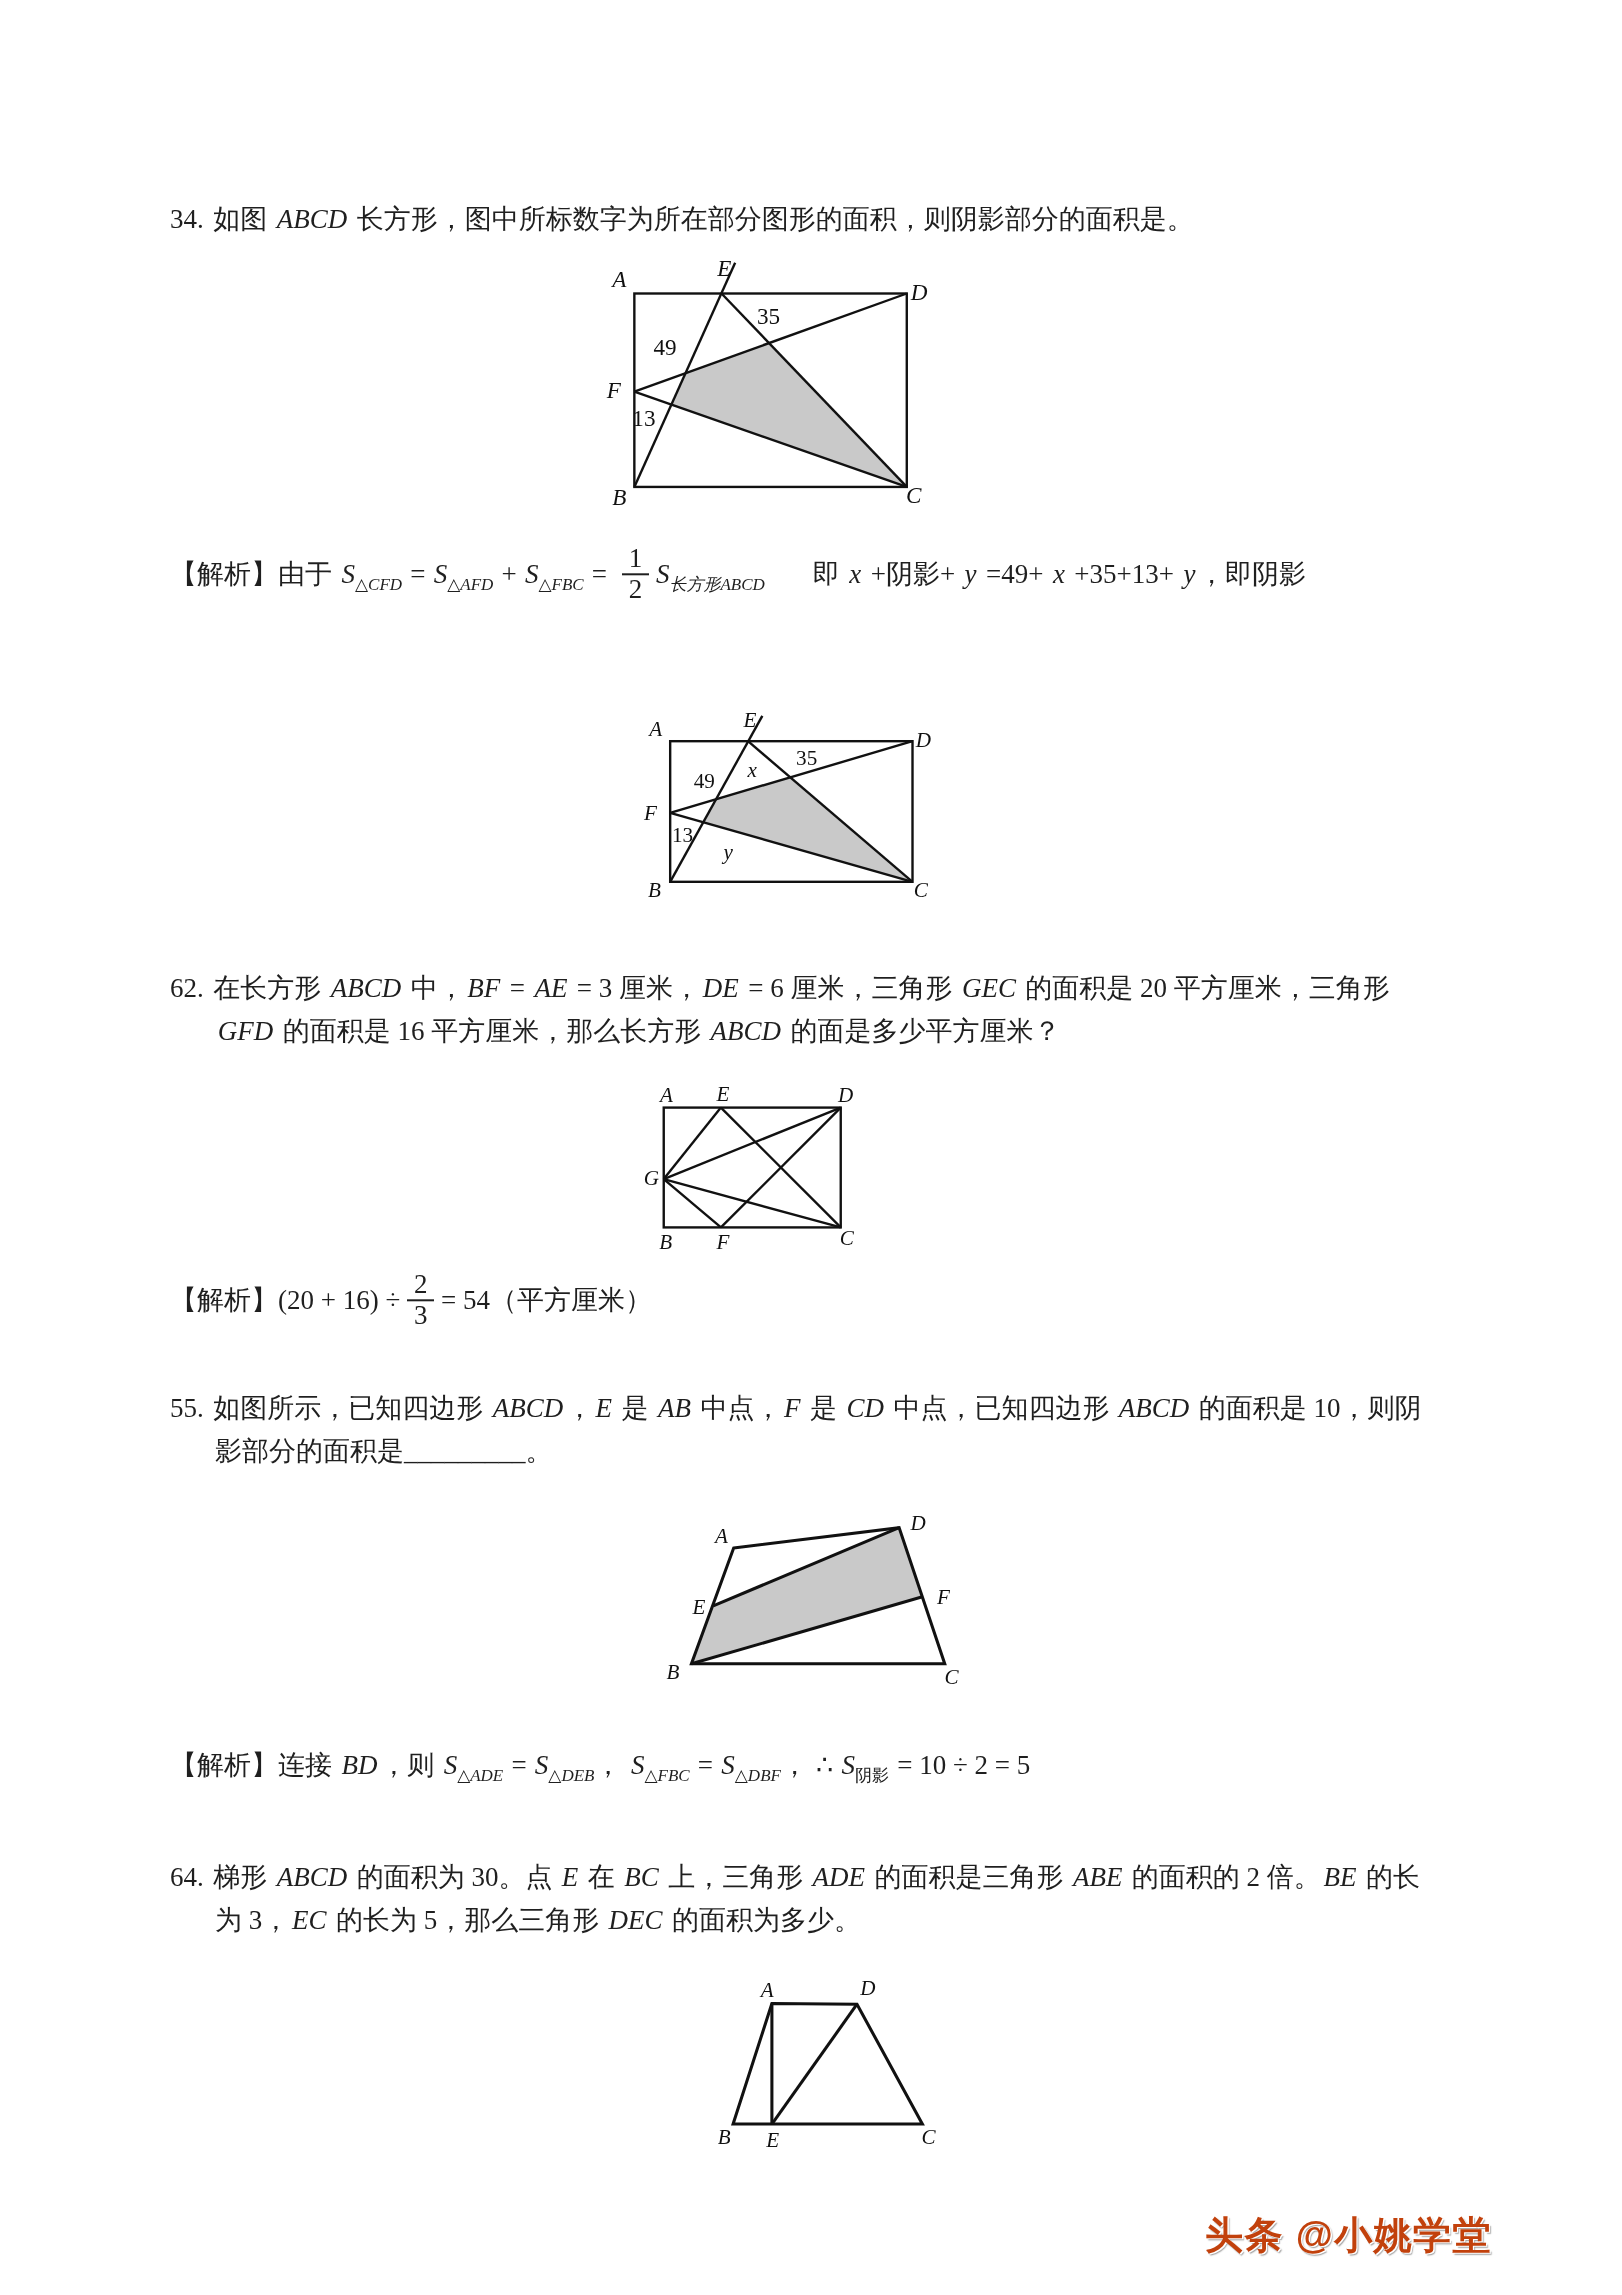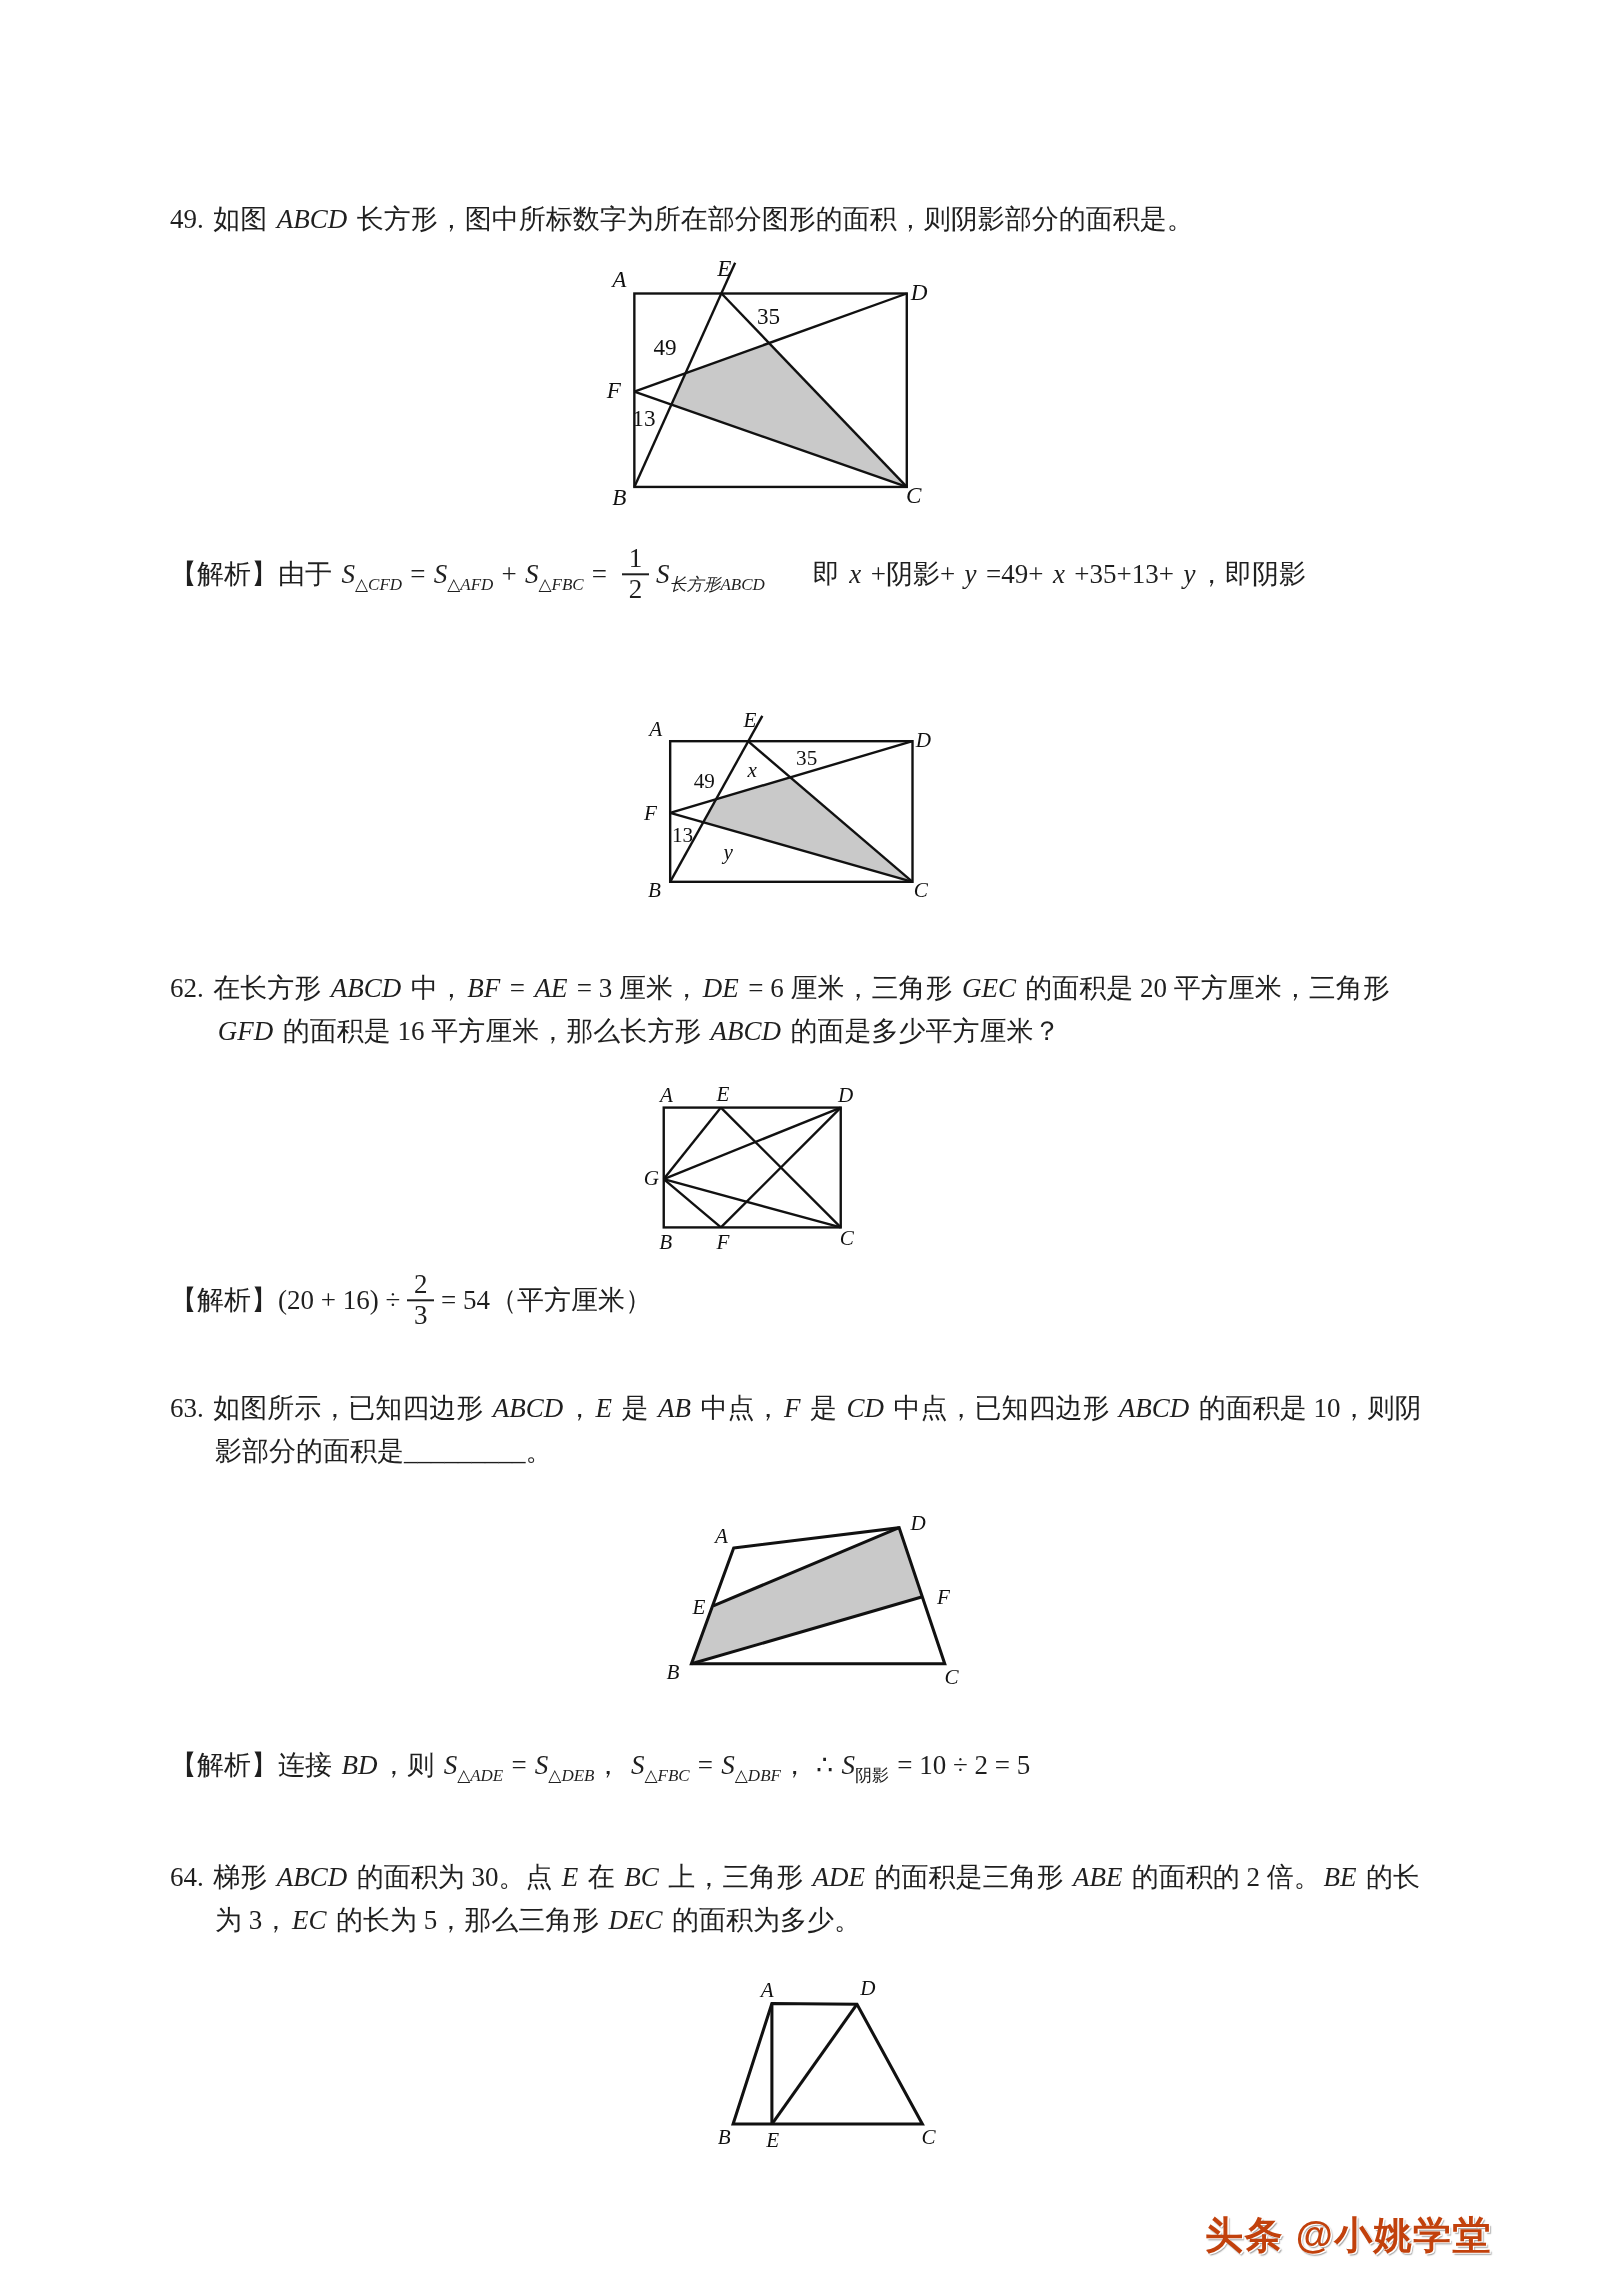--- a/index.html
+++ b/index.html
@@ -27,21 +27,21 @@
   .footer{position:absolute;left:1205px;top:2210px;font-size:38px;font-weight:700;
           font-family:"Liberation Sans","DejaVu Sans",sans-serif;color:#c2410c;
           letter-spacing:1.4px;text-shadow:1.4px 1.4px 0 #ffffff,2px 2px 1.4px #9a9a9a;}
 </style>
 </head>
 <body>
 
 <div class="page">
 
   <div class="para hang" style="top:198px">
-    <span class="pnum">49.</span><span>如图 </span><span class="var">ABCD</span><span> 长方形，图中所标数字为所在部分图形的面积，则阴影部分的面积是。</span>
+    <span class="pnum">34.</span><span>如图 </span><span class="var">ABCD</span><span> 长方形，图中所标数字为所在部分图形的面积，则阴影部分的面积是。</span>
   </div>
 
   <svg class="fig" style="left:600px;top:254px" width="382" height="252" viewBox="0 0 560 370">
     <polygon points="125,175 248,131 450,342 105,221" fill="#c9c9c9"></polygon>
     <rect x="50" y="58" width="400" height="284" class="ln"></rect>
     <line x1="50" y1="342" x2="198" y2="13" class="ln"></line>
     <line x1="178" y1="58" x2="450" y2="342" class="ln"></line>
     <line x1="50" y1="202" x2="450" y2="58" class="ln"></line>
     <line x1="50" y1="202" x2="450" y2="342" class="ln"></line>
     <text x="28" y="48" text-anchor="middle" class="it">A</text>
@@ -99,21 +99,21 @@
     <text x="36" y="250" text-anchor="middle" class="it sm">B</text>
     <text x="120" y="250" text-anchor="middle" class="it sm">F</text>
     <text x="302" y="244" text-anchor="middle" class="it sm">C</text>
   </svg>
 
   <div class="sol sol-tall" style="top:1255px">
     <span>【解析】</span><span>(20 + 16) ÷</span><span class="frac"><span class="fn">2</span><span class="fd">3</span></span><span>= 54（平方厘米）</span>
   </div>
 
   <div class="para hang" style="top:1387px">
-    <span class="pnum">63.</span><span>如图所示，已知四边形 </span><span class="var">ABCD</span><span>，</span><span class="var">E</span><span> 是 </span><span class="var">AB</span><span> 中点，</span><span class="var">F</span><span> 是 </span><span class="var">CD</span><span> 中点，已知四边形 </span><span class="var">ABCD</span><span> 的面积是 10，则阴影部分的面积是</span><span>_________</span><span>。</span>
+    <span class="pnum">55.</span><span>如图所示，已知四边形 </span><span class="var">ABCD</span><span>，</span><span class="var">E</span><span> 是 </span><span class="var">AB</span><span> 中点，</span><span class="var">F</span><span> 是 </span><span class="var">CD</span><span> 中点，已知四边形 </span><span class="var">ABCD</span><span> 的面积是 10，则阴影部分的面积是</span><span>_________</span><span>。</span>
   </div>
 
   <svg class="fig" style="left:654px;top:1507px" width="320" height="191" viewBox="0 0 470 280">
     <polygon points="87,145 360,30 393,132 55,230" fill="#c9c9c9"></polygon>
     <polygon points="117,60 360,30 427,230 55,230" class="ln4"></polygon>
     <line x1="87" y1="145" x2="360" y2="30" class="ln4"></line>
     <line x1="55" y1="230" x2="393" y2="132" class="ln4"></line>
     <text x="99" y="52" text-anchor="middle" class="it sm">A</text>
     <text x="388" y="34" text-anchor="middle" class="it sm">D</text>
     <text x="66" y="157" text-anchor="middle" class="it sm">E</text>

